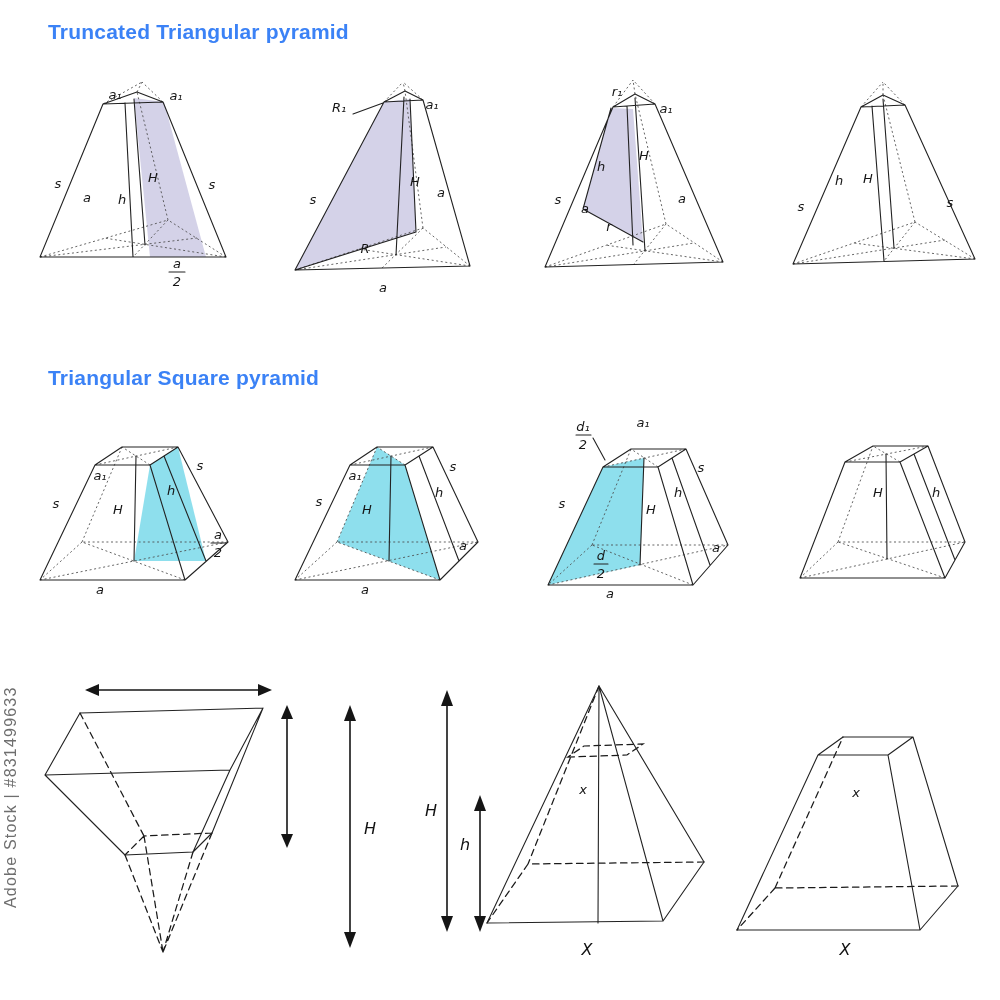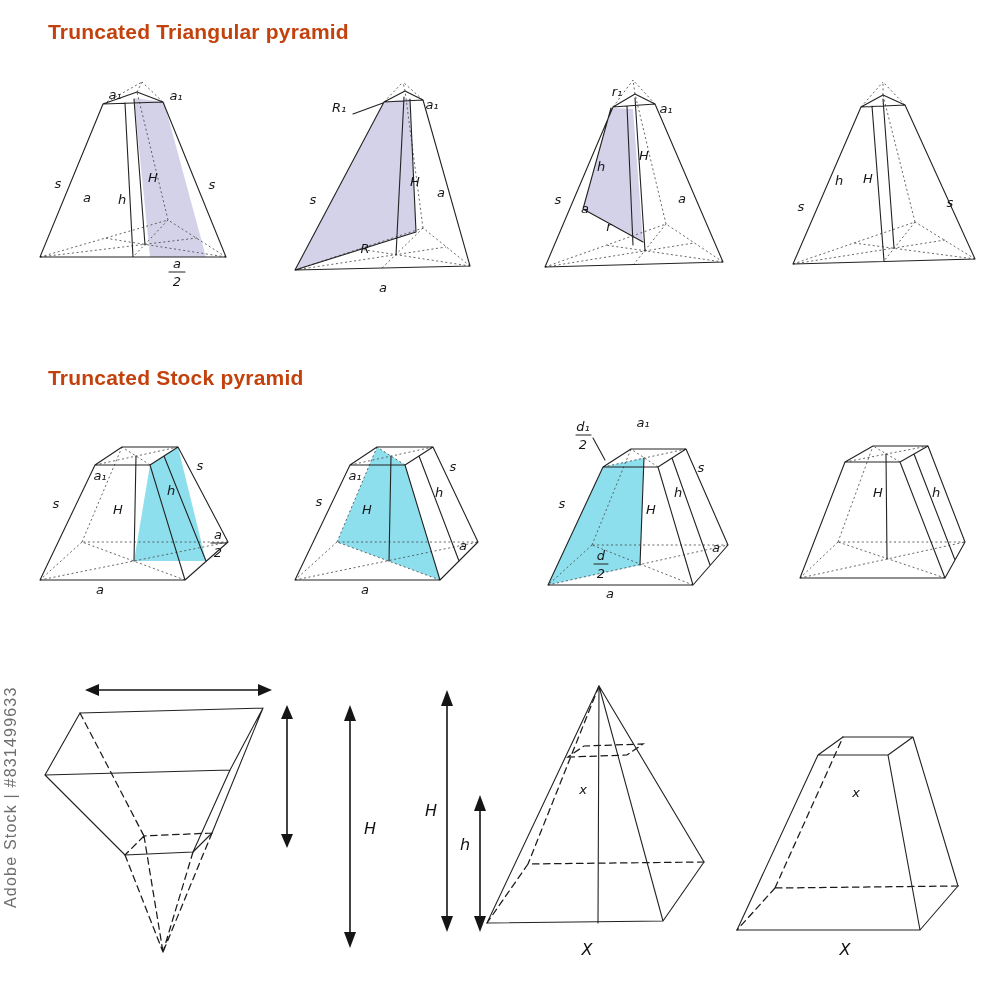--- a/index.html
+++ b/index.html
@@ -1,37 +1,37 @@
 <!DOCTYPE html>
 <html><head>
 <meta charset="utf-8">
 <style>
   * { margin:0; padding:0; box-sizing:border-box; }
   html,body { width:1000px; height:1000px; background:#ffffff; }
   .stage { position:absolute; left:0; top:0; width:1000px; height:1000px; background:#fff; overflow:hidden; }
-  .title { position:absolute; font:bold 21px "Liberation Sans", sans-serif; color:#c2410c; letter-spacing:.2px; }
+  .title { position:absolute; font:bold 21px "Liberation Sans", sans-serif; color:#3b82f6; letter-spacing:.2px; }
   .diagram { position:absolute; }
   .ln { stroke:#222; stroke-width:1.1; fill:none; stroke-linecap:round; stroke-linejoin:round; }
   .dt { stroke:#4a4a4a; stroke-width:.85; fill:none; stroke-dasharray:2 2.6; }
   .dash { stroke:#1a1a1a; stroke-width:1.25; fill:none; stroke-dasharray:6.5 4.5; stroke-linecap:round; }
   .lbl { font:italic 13px "DejaVu Sans", sans-serif; fill:#151515; text-anchor:middle; }
   .lbl-lg { font:italic 16px "DejaVu Sans", sans-serif; fill:#111; text-anchor:middle; }
   .shade { opacity:.8; stroke:none; }
   .arrow { fill:#151515; stroke:none; }
   .arrow-line { stroke:#151515; stroke-width:1.6; fill:none; }
   .watermark { position:absolute; left:2px; top:908px; transform:rotate(-90deg); transform-origin:0 0;
                font:16px "Liberation Sans", sans-serif; color:#6e6e6e; white-space:nowrap; letter-spacing:1.2px; }
 </style>
 </head>
 <body>
 
 <div class="stage">
 
   <div class="title" style="left:48px;top:20px">Truncated Triangular pyramid</div>
-  <div class="title" style="left:48px;top:366px">Truncated Stock pyramid</div>
+  <div class="title" style="left:48px;top:366px">Triangular Square pyramid</div>
 
   <svg class="diagram" style="left:30px;top:52px" width="230" height="250" viewBox="0 0 230 250">
     <polygon class="shade" points="104,46 134,50 176,205 120,205" fill="#c9c7e2"></polygon>
     <path class="dt" d="M73,52 L112,30 M133,50 L112,30 M107,40 L112,30 M10,205 L138,168 M196,205 L138,168 M138,168 L107,40 M10,205 L167,186 M196,205 L74,186 M138,168 L103,205"></path>
     <path class="ln" d="M73,52 L133,50 L107,40 Z M10,205 L73,52 M196,205 L133,50 M10,205 L196,205 M104,47 L115,193 M95,51 L103,205 M139,220 L155,220"></path>
     <text class="lbl" x="85" y="47">a₁</text>
     <text class="lbl" x="146" y="48">a₁</text>
     <text class="lbl" x="28" y="136">s</text>
     <text class="lbl" x="123" y="130">H</text>
     <text class="lbl" x="57" y="150">a</text>

